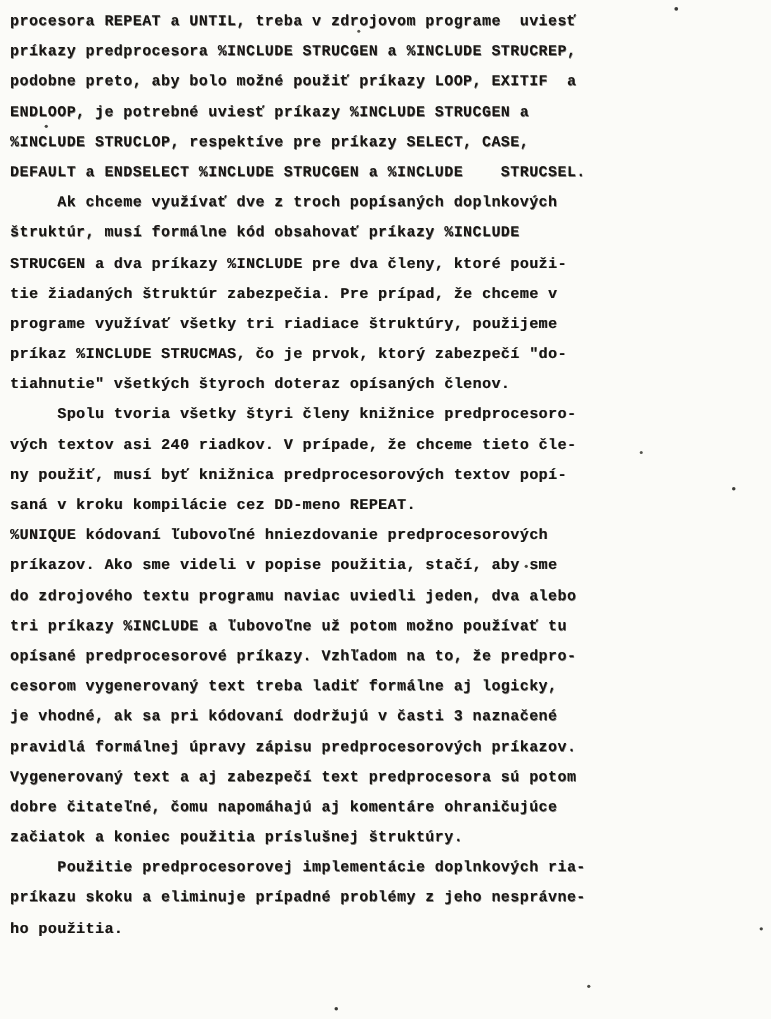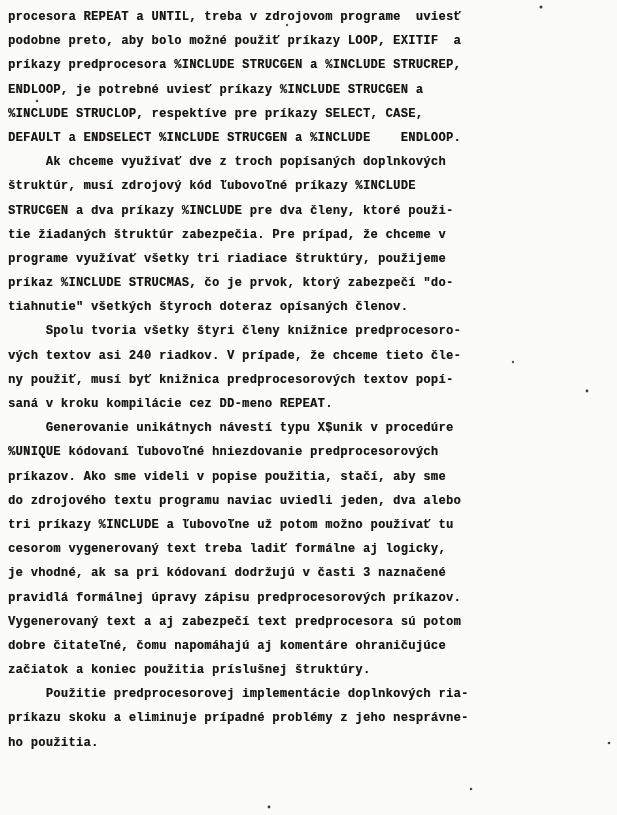--- a/index.html
+++ b/index.html
@@ -51,41 +51,41 @@
       470px 788px 0 0.3px #4c4c46,
       608px 742px 0 0.3px #444440;
     pointer-events: none;
   }
 </style>
 </head>
 <body>
 
 <div class="page">
   <div class="line">procesora REPEAT a UNTIL, treba v zdrojovom programe  uviesť</div>
+  <div class="line">príkazy predprocesora %INCLUDE STRUCGEN a %INCLUDE STRUCREP,</div>
   <div class="line">podobne preto, aby bolo možné použiť príkazy LOOP, EXITIF  a</div>
-  <div class="line">príkazy predprocesora %INCLUDE STRUCGEN a %INCLUDE STRUCREP,</div>
   <div class="line">ENDLOOP, je potrebné uviesť príkazy %INCLUDE STRUCGEN a</div>
   <div class="line">%INCLUDE STRUCLOP, respektíve pre príkazy SELECT, CASE,</div>
-  <div class="line">DEFAULT a ENDSELECT %INCLUDE STRUCGEN a %INCLUDE    ENDLOOP.</div>
+  <div class="line">DEFAULT a ENDSELECT %INCLUDE STRUCGEN a %INCLUDE    STRUCSEL.</div>
   <div class="line">     Ak chceme využívať dve z troch popísaných doplnkových</div>
-  <div class="line">štruktúr, musí zdrojový kód ľubovoľné príkazy %INCLUDE</div>
+  <div class="line">štruktúr, musí formálne kód obsahovať príkazy %INCLUDE</div>
   <div class="line">STRUCGEN a dva príkazy %INCLUDE pre dva členy, ktoré použi-</div>
   <div class="line">tie žiadaných štruktúr zabezpečia. Pre prípad, že chceme v</div>
   <div class="line">programe využívať všetky tri riadiace štruktúry, použijeme</div>
   <div class="line">príkaz %INCLUDE STRUCMAS, čo je prvok, ktorý zabezpečí "do-</div>
   <div class="line">tiahnutie" všetkých štyroch doteraz opísaných členov.</div>
   <div class="line">     Spolu tvoria všetky štyri členy knižnice predprocesoro-</div>
   <div class="line">vých textov asi 240 riadkov. V prípade, že chceme tieto čle-</div>
   <div class="line">ny použiť, musí byť knižnica predprocesorových textov popí-</div>
   <div class="line">saná v kroku kompilácie cez DD-meno REPEAT.</div>
-  <div class="line">     Generovanie unikátnych návestí typu X$unik v procedúre</div>
   <div class="line">%UNIQUE kódovaní ľubovoľné hniezdovanie predprocesorových</div>
   <div class="line">príkazov. Ako sme videli v popise použitia, stačí, aby sme</div>
   <div class="line">do zdrojového textu programu naviac uviedli jeden, dva alebo</div>
   <div class="line">tri príkazy %INCLUDE a ľubovoľne už potom možno používať tu</div>
+  <div class="line">opísané predprocesorové príkazy. Vzhľadom na to, že predpro-</div>
   <div class="line">cesorom vygenerovaný text treba ladiť formálne aj logicky,</div>
   <div class="line">je vhodné, ak sa pri kódovaní dodržujú v časti 3 naznačené</div>
   <div class="line">pravidlá formálnej úpravy zápisu predprocesorových príkazov.</div>
   <div class="line">Vygenerovaný text a aj zabezpečí text predprocesora sú potom</div>
   <div class="line">dobre čitateľné, čomu napomáhajú aj komentáre ohraničujúce</div>
   <div class="line">začiatok a koniec použitia príslušnej štruktúry.</div>
   <div class="line">     Použitie predprocesorovej implementácie doplnkových ria-</div>
   <div class="line">príkazu skoku a eliminuje prípadné problémy z jeho nesprávne-</div>
   <div class="line">ho použitia.</div>
   <div class="specks"></div>

